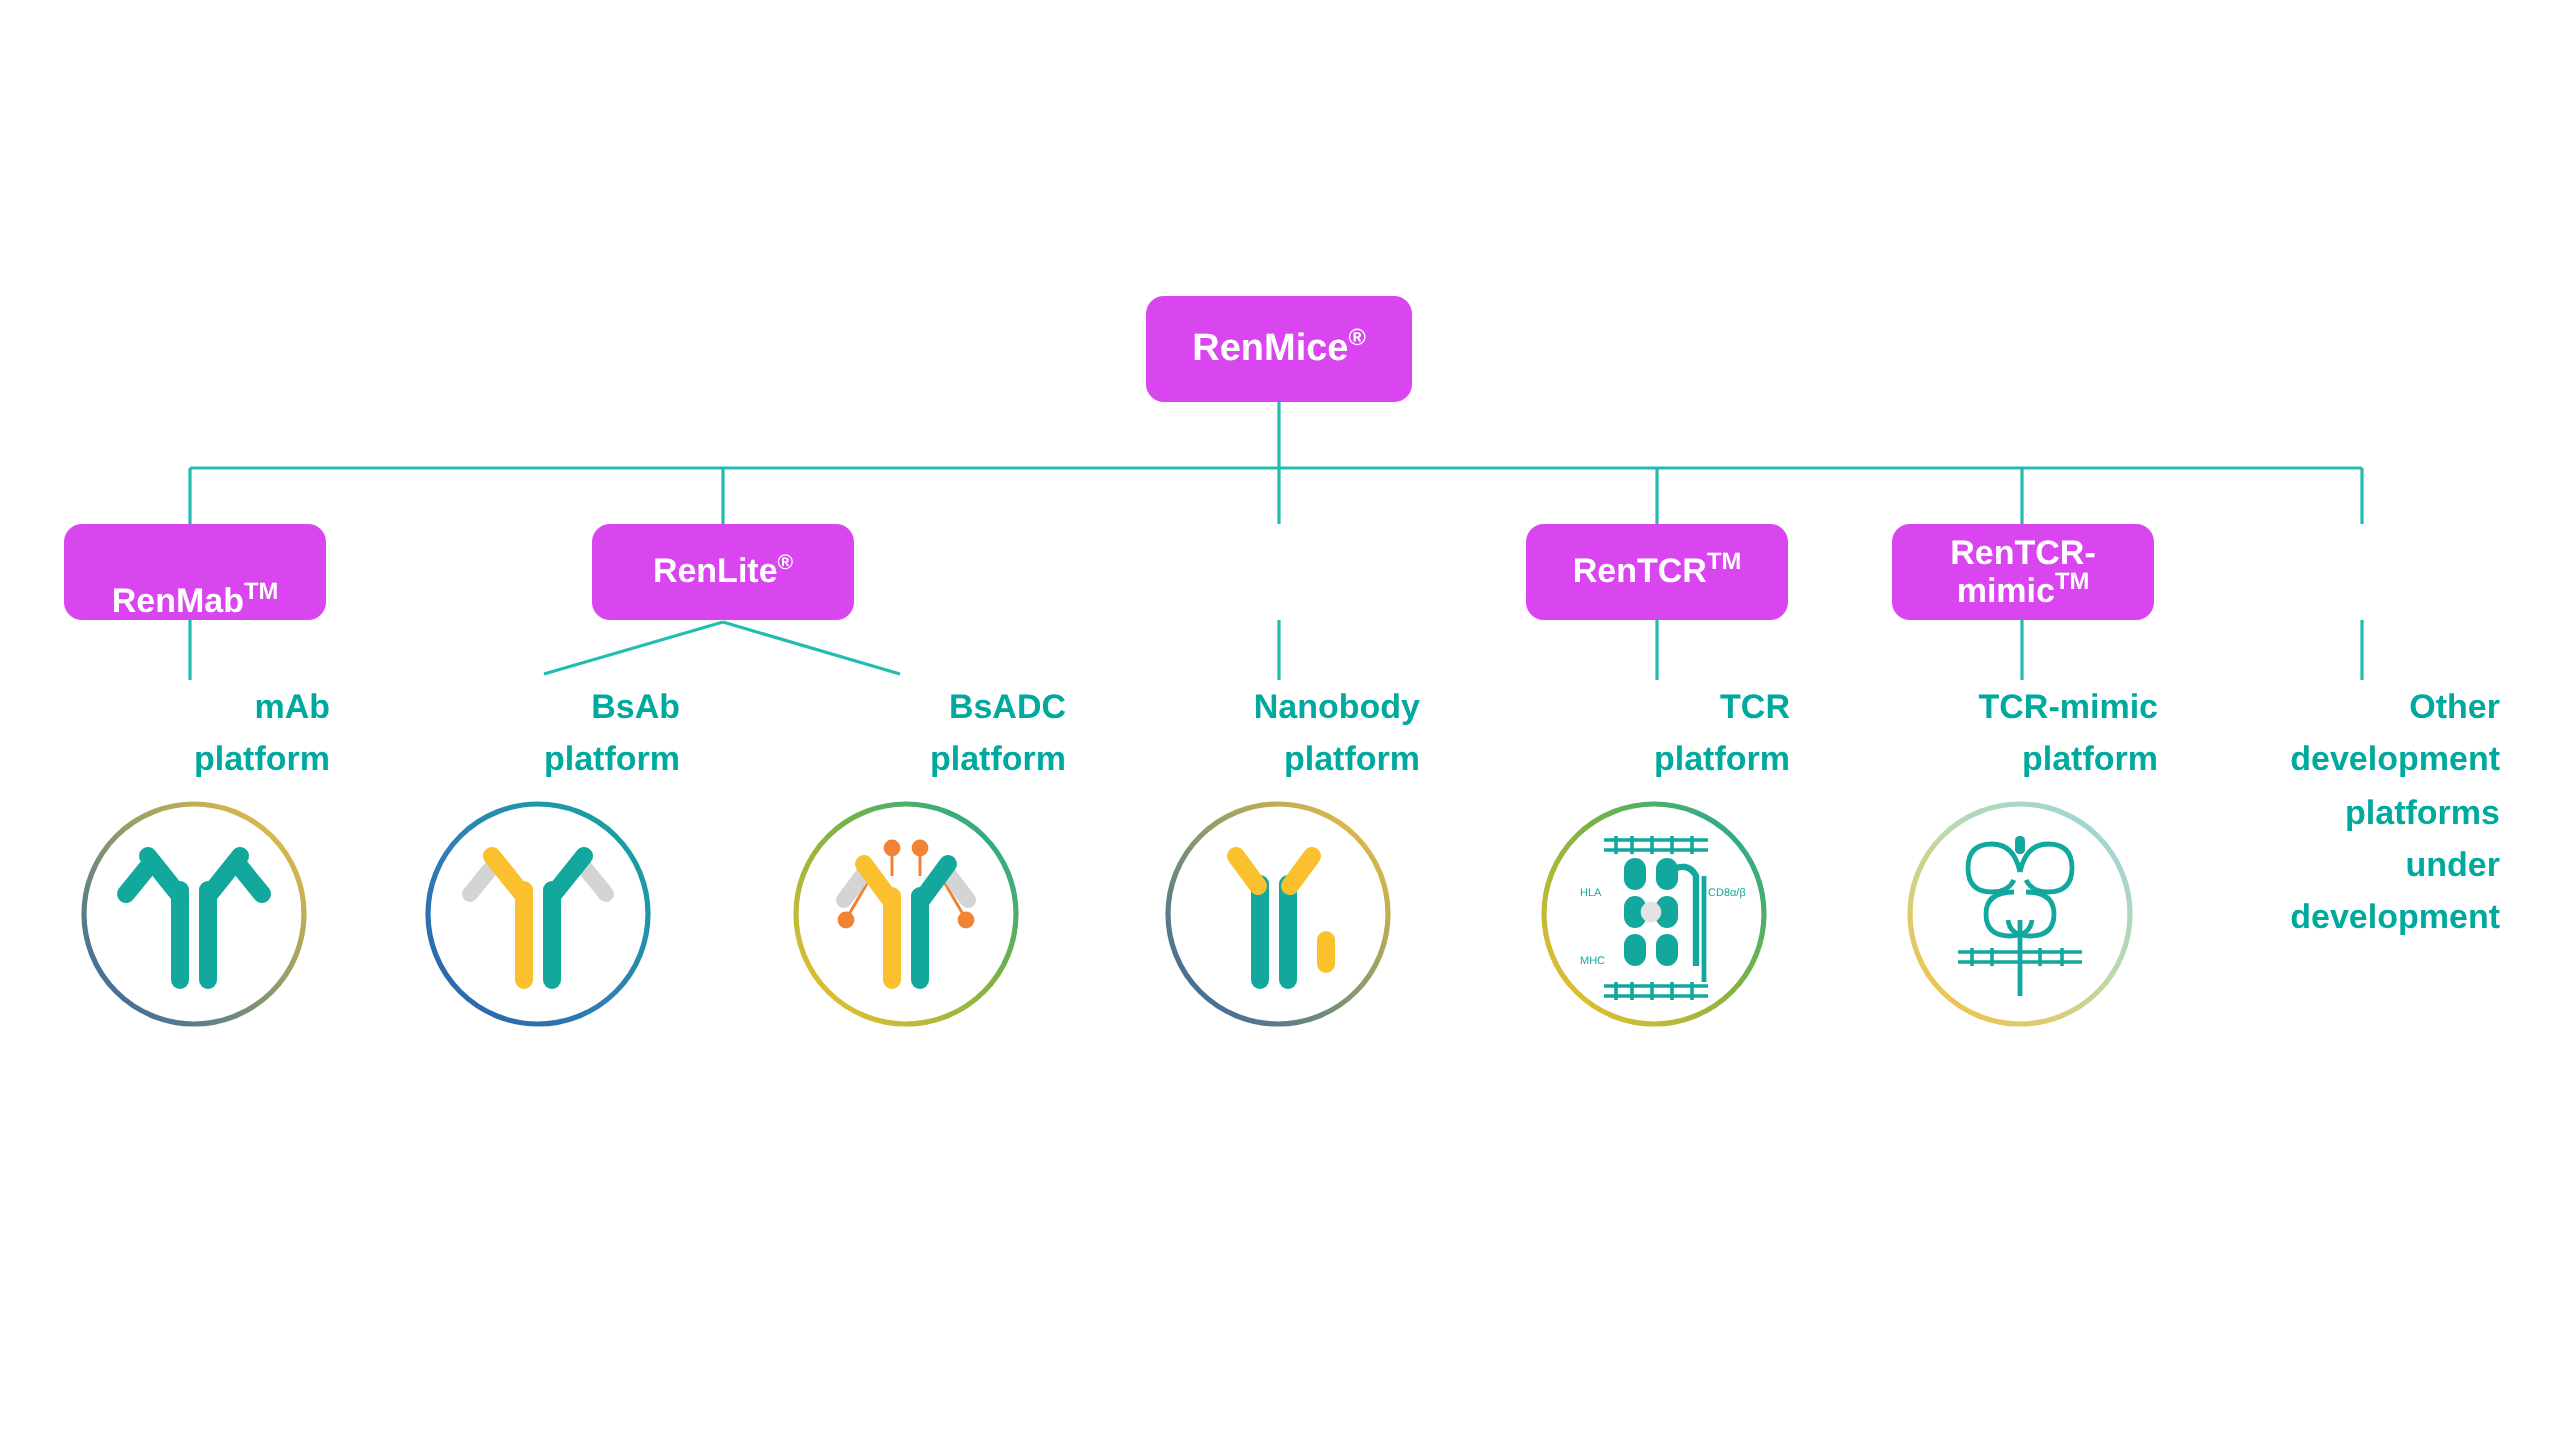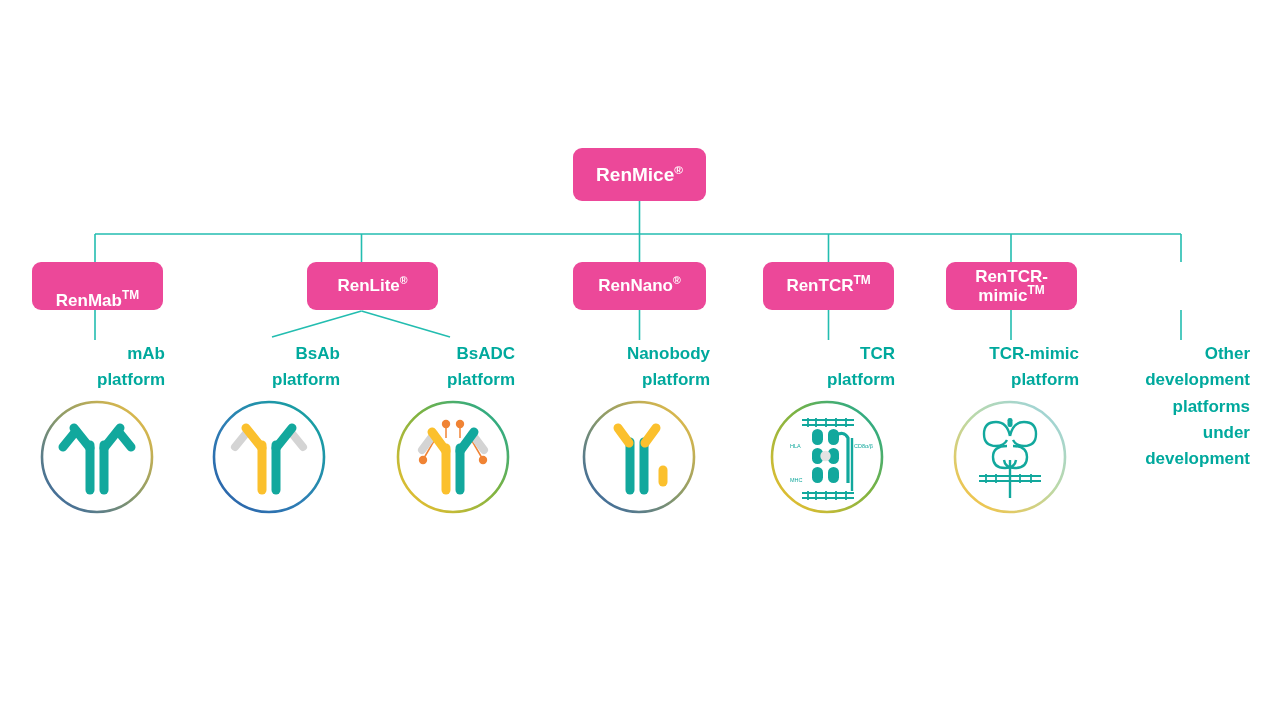--- a/index.html
+++ b/index.html
@@ -9,54 +9,54 @@
     overflow:hidden;position:relative;
   }
   #stage{position:absolute;left:0;top:0;width:1280px;height:720px;}
 
   
   #wires{position:absolute;left:0;top:0;width:1280px;height:720px;pointer-events:none;}
 
   
   .node{
     position:absolute;
-    background:#ec4899;
+    background:#d946ef;
     border-radius:9px;
     color:#ffffff;
     display:flex;align-items:center;justify-content:center;
     text-align:center;
     font-weight:bold;
     box-sizing:border-box;
     line-height:1.12;
   }
   .node .lbl{display:block;}
   .node sup{font-size:.62em;vertical-align:super;font-weight:bold;line-height:0;}
   .node .tm{font-size:.70em;vertical-align:super;line-height:0;}
 
   #root-node{left:573px;top:148px;width:133px;height:53px;font-size:19px;}
   .tier2{height:48px;font-size:17px;}
   #node-renmab    {left:32px;  top:262px;width:131px;align-items:flex-end;}
-  #node-renlite   {left:307px; top:262px;width:131px;text-align:right;}
+  #node-renlite   {left:296px; top:262px;width:131px;text-align:right;}
   #node-rennano   {left:573px; top:262px;width:133px;}
   #node-rentcr    {left:763px; top:262px;width:131px;}
   #node-rentcrmimic{left:946px;top:262px;width:131px;font-size:17px;}
   #node-other     {left:1096px;top:262px;width:170px;height:48px;font-size:11.5px;line-height:1.22;padding:0 4px;}
 
   
   .caption{
     position:absolute;
     color:#00a99d;
     font-weight:bold;
     font-size:17px;
     text-align:right;
     line-height:1.55;
   }
   #cap-mab      {left:30px;  top:341px;width:135px;}
   #cap-bsab     {left:205px; top:341px;width:135px;}
-  #cap-bsadc    {left:380px; top:341px;width:135px;}
+  #cap-bsadc    {left:398px; top:341px;width:135px;}
   #cap-nanobody {left:570px; top:341px;width:140px;}
   #cap-tcr      {left:760px; top:341px;width:135px;}
   #cap-tcrmimic {left:943px; top:341px;width:136px;}
   #cap-other    {left:1112px;top:341px;width:138px;}
 
   
   .illus{position:absolute;width:118px;height:118px;}
   #ill-mab     {left:38px;  top:398px;}
   #ill-bsab    {left:210px; top:398px;}
   #ill-bsadc   {left:394px; top:398px;}
@@ -100,23 +100,20 @@
   </div>
 
   <div class="node tier2" id="node-renmab">
     <span class="lbl"><span>RenMab</span><span class="tm">TM</span></span>
   </div>
 
   <div class="node tier2" id="node-renlite">
     <span class="lbl"><span>RenLite</span><sup>®</sup></span>
   </div>
 
-  <div class="node tier2" id="node-rennano">
-    <span class="lbl"><span>RenNano</span><sup>®</sup></span>
-  </div>
 
   <div class="node tier2" id="node-rentcr">
     <span class="lbl"><span>RenTCR</span><span class="tm">TM</span></span>
   </div>
 
   <div class="node tier2" id="node-rentcrmimic">
     <span class="lbl">
       <span>RenTCR-</span><br>
       <span>mimic</span><span class="tm">TM</span>
     </span>

